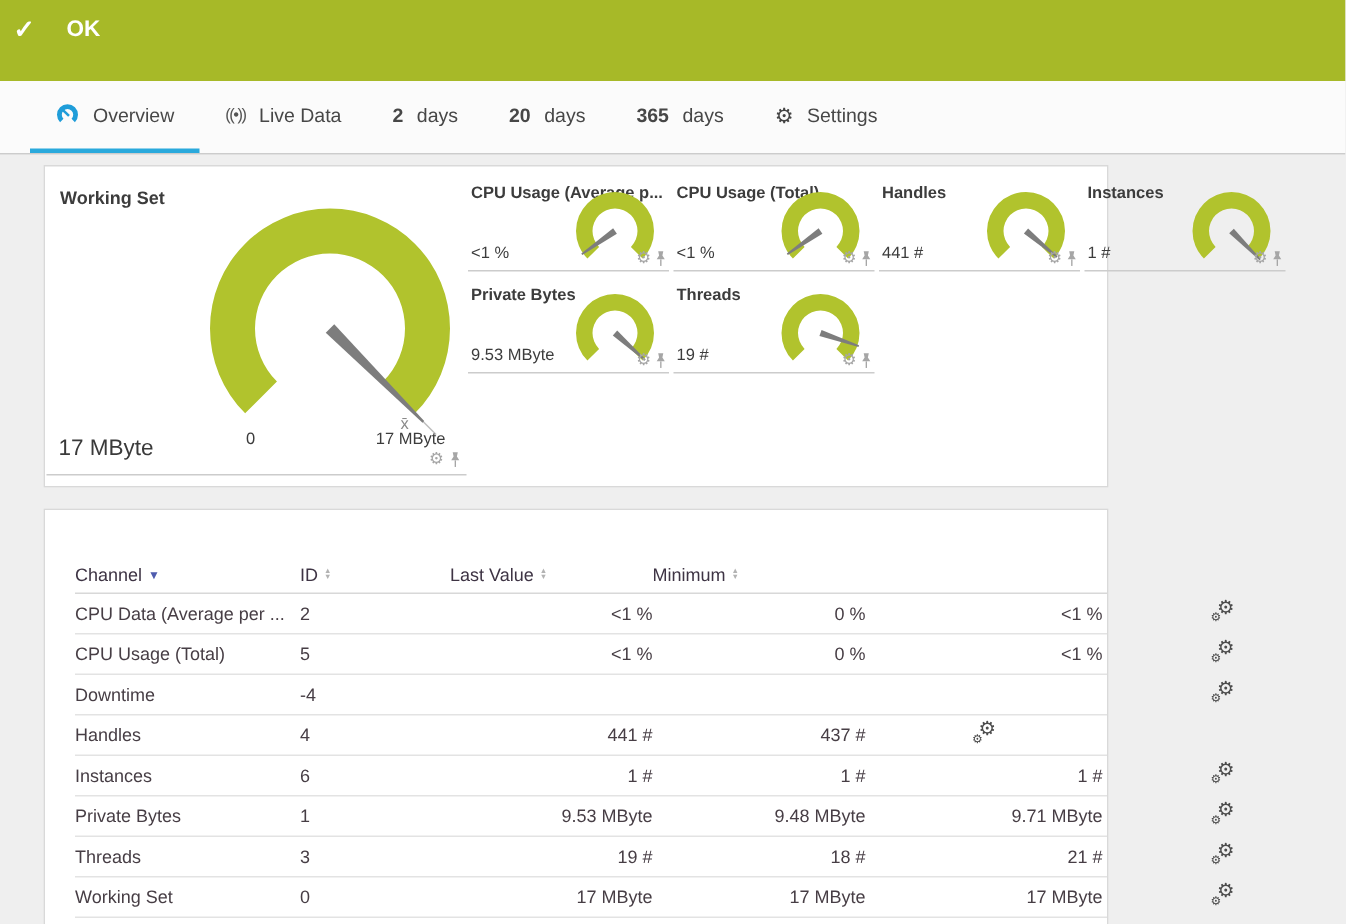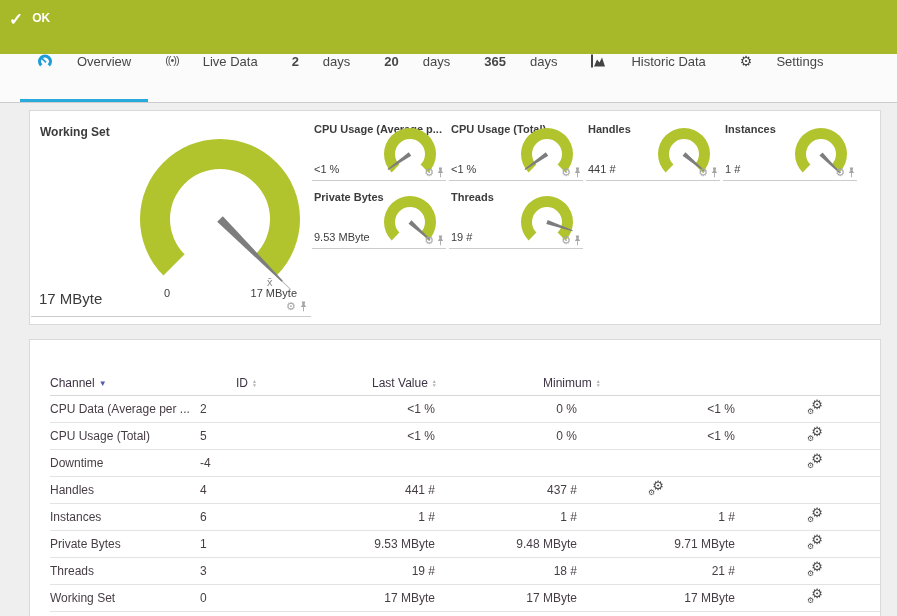--- a/index.html
+++ b/index.html
@@ -12,38 +12,38 @@
   
   .topbar {
     height:54px; background:var(--header-green,#a7b928); color:#fff;
     display:flex; align-items:flex-start; padding:6px 0 0 9px;
   }
   .check { font-size:17px; font-weight:bold; margin:3px 7px 0 0; }
   .titleline { font-size:18px; line-height:22px; }
   .t-prefix { font-style:italic; margin-right:5px; }
   .flag { font-size:10px; vertical-align:super; margin-left:3px; }
   .stars { font-size:11px; letter-spacing:1px; margin-left:10px; vertical-align:6px; }
-  .status-ok { font-size:12px; font-weight:bold; margin:5px 0 0 2px; }
+  .status-ok { font-size:15px; font-weight:bold; margin:5px 0 0 14px; }
   
   .tabs {
     height:49px; background:#fbfbfb; border-bottom:1px solid #cccccc;
     display:flex; align-items:stretch; padding-left:20px;
   }
   .tab {
-    display:flex; gap:24px; padding:0 17px;
+    display:flex; align-items:center; gap:9px; padding:0 17px;
     font-size:13px; color:#474747; cursor:pointer;
     border-bottom:3px solid transparent; white-space:nowrap;
   }
   .tab.active { border-bottom-color:var(--tab-underline,#2aa9dc); }
   .tab .num { font-weight:bold; }
   .bc { font-size:11px; letter-spacing:-1px; color:#555; }
   .gear-glyph { font-size:14px; color:#444; line-height:1; }
   
   .card {
-    margin-left:29px; width:852px; background:#fff;
+    margin-left:29px; width:710px; background:#fff;
     border:1px solid #d9d9d9; position:relative;
   }
   .gauges-card { margin-top:7px; height:215px; }
   .table-card  { margin-top:14px; height:295px; }
   
   .ws-title { position:absolute; left:10px; top:14px; font-size:12px; font-weight:bold; color:#3c3c3c; }
   .big-gauge { position:absolute; left:100px; top:24px; }
   .ws-scale-0 { position:absolute; left:126px; top:176px; width:22px; text-align:center; font-size:11px; color:#3c3c3c; }
   .ws-scale-max { position:absolute; left:193px; top:176px; width:74px; text-align:right; font-size:11px; color:#3c3c3c; }
   .ws-value { position:absolute; left:9px; top:179px; font-size:15px; color:#3a3a3a; }
@@ -62,21 +62,21 @@
   .gvalue { position:absolute; left:2px; bottom:5px; font-size:11px; color:#3c3c3c; }
   .gicons { position:absolute; right:1px; bottom:2px; display:flex; gap:2px; align-items:center; }
   .mini-gear { font-size:11px; color:#a6a6a6; line-height:1; cursor:pointer; }
   
   .table-wrap { padding:31px 0 0 20px; }
   .trow {
     display:grid; grid-template-columns:150px 100px 135px 142px 158px 160px;
     align-items:center; height:27px; border-bottom:1px solid #e3e3e3;
     font-size:12px; color:#473e45;
   }
-  .trow.thead { height:25px; border-bottom:1px solid #d8d8d8; color:#3e3444;gap:36px; }
+  .trow.thead { height:25px; border-bottom:1px solid #d8d8d8; color:#3e3444; }
   .c-r { text-align:right; }
   .c-c { text-align:center; }
   .th { display:inline-flex; align-items:center; gap:4px; cursor:pointer; }
   .c-r .th { justify-content:flex-start; width:100%; }
   .sort-active { color:#4f5cae; font-size:8px; }
   .sort-idle { display:inline-flex; flex-direction:column; font-size:5px; color:#b3b3b3; line-height:4px; }
   .editicon { display:inline-block; position:relative; width:16px; height:15px; cursor:pointer; }
   .editicon .g1 { position:absolute; right:0; top:-2px; font-size:13px; color:#4c4c4c; line-height:1; }
   .editicon .g2 { position:absolute; left:0; bottom:-1px; font-size:8px; color:#4c4c4c; line-height:1; }
 </style>
@@ -106,27 +106,20 @@
     <span class="num">2</span>
     <span>days</span>
   </div>
   <div class="tab">
     <span class="num">20</span>
     <span>days</span>
   </div>
   <div class="tab">
     <span class="num">365</span>
     <span>days</span>
-  </div>
-  <div class="tab">
-    <svg width="16" height="14" viewBox="0 0 16 14">
-      <path d="M1 0.5 V13.5" stroke="#444" stroke-width="2" fill="none"></path>
-      <path d="M3 12.5 L6 5.5 L8.5 8.5 L11 3.5 L14 12.5 Z" fill="#444"></path>
-    </svg>
-    <span>Historic Data</span>
   </div>
   <div class="tab">
     <span class="gear-glyph">⚙</span>
     <span>Settings</span>
   </div>
 </nav>
 
 <section class="card gauges-card">
 
   <div class="ws-title">Working Set</div>

